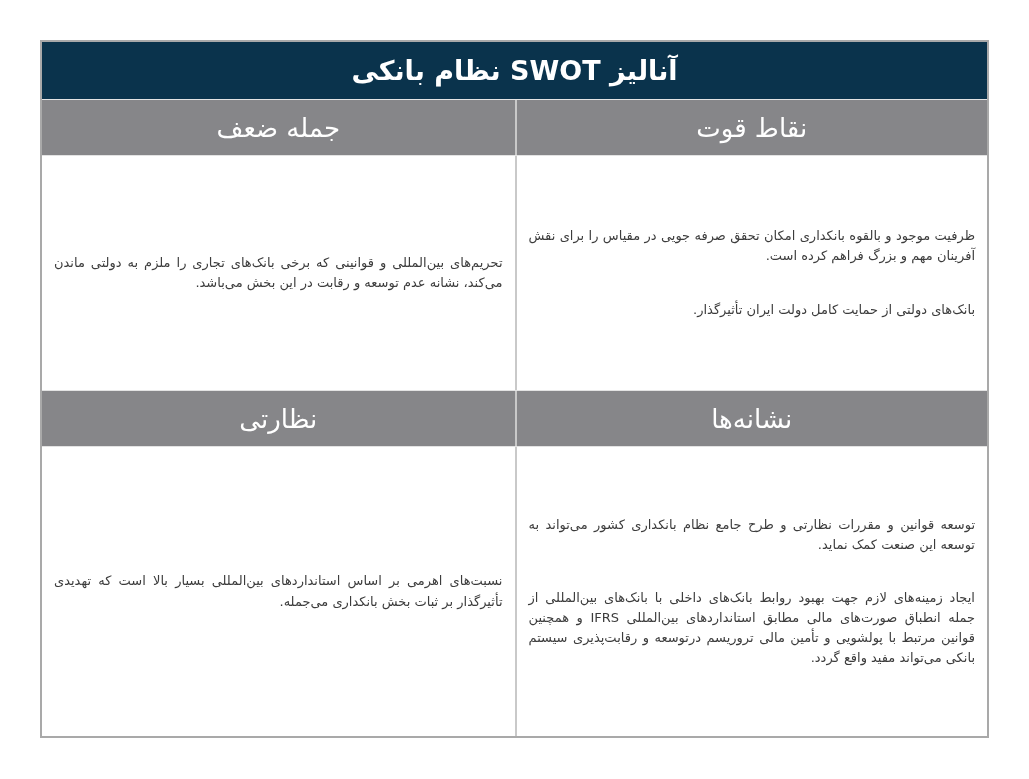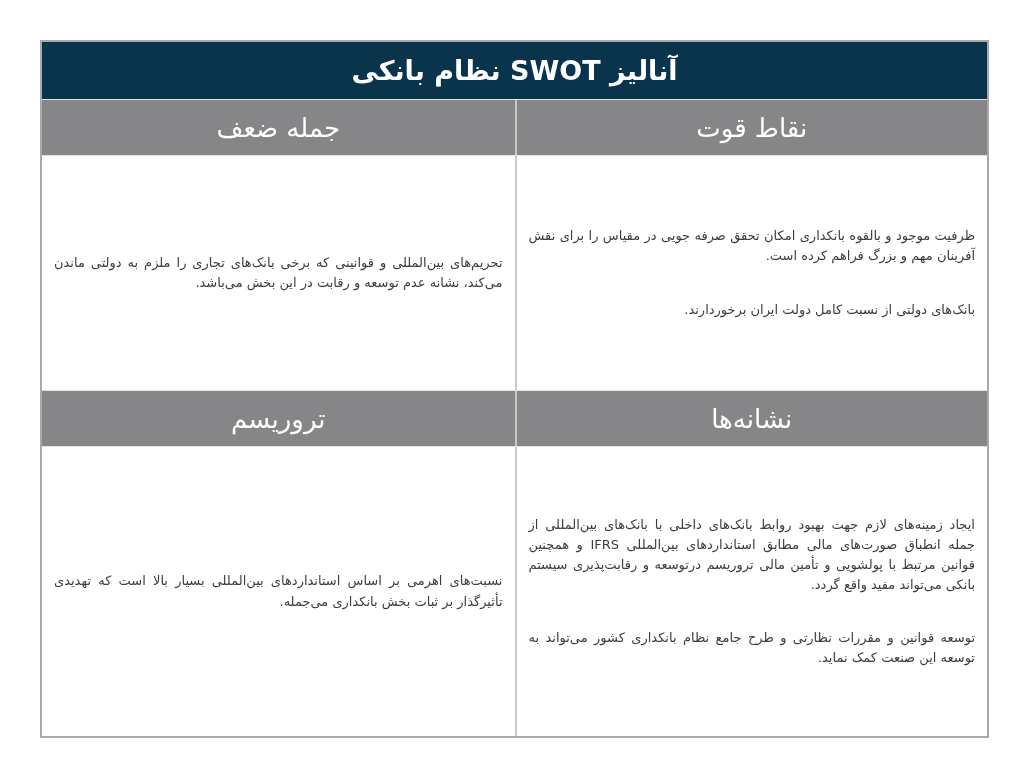--- a/index.html
+++ b/index.html
@@ -86,40 +86,40 @@
         <span>نقاط قوت</span>
       </div>
       <div class="hdr-cell">
         <span>جمله ضعف</span>
       </div>
     </div>
 
     <div class="content-row row-1">
       <div class="content-cell">
         <p>ظرفیت موجود و بالقوه بانکداری امکان تحقق صرفه جویی در مقیاس را برای نقش آفرینان مهم و بزرگ فراهم کرده است.</p>
-        <p>بانک‌های دولتی از نسبت کامل دولت ایران برخوردارند.</p>
+        <p>بانک‌های دولتی از حمایت کامل دولت ایران تأثیرگذار.</p>
       </div>
       <div class="content-cell">
         <p>تحریم‌های بین‌المللی و قوانینی که برخی بانک‌های تجاری را ملزم به دولتی ماندن می‌کند، نشانه عدم توسعه و رقابت در این بخش می‌باشد.</p>
       </div>
     </div>
 
     <div class="hdr-row">
       <div class="hdr-cell">
         <span>نشانه‌ها</span>
       </div>
       <div class="hdr-cell">
-        <span>تروریسم</span>
+        <span>نظارتی</span>
       </div>
     </div>
 
     <div class="content-row row-2">
       <div class="content-cell">
+        <p>توسعه قوانین و مقررات نظارتی و طرح جامع نظام بانکداری کشور می‌تواند به توسعه این صنعت کمک نماید.</p>
         <p>ایجاد زمینه‌های لازم جهت بهبود روابط بانک‌های داخلی با بانک‌های بین‌المللی از جمله انطباق صورت‌های مالی مطابق استانداردهای بین‌المللی IFRS و همچنین قوانین مرتبط با پولشویی و تأمین مالی تروریسم درتوسعه و رقابت‌پذیری سیستم بانکی می‌تواند مفید واقع گردد.</p>
-        <p>توسعه قوانین و مقررات نظارتی و طرح جامع نظام بانکداری کشور می‌تواند به توسعه این صنعت کمک نماید.</p>
       </div>
       <div class="content-cell">
         <p>نسبت‌های اهرمی بر اساس استانداردهای بین‌المللی بسیار بالا است که تهدیدی تأثیرگذار بر ثبات بخش بانکداری می‌جمله.</p>
       </div>
     </div>
 
   </div>
 </div>
 
 </body></html>

